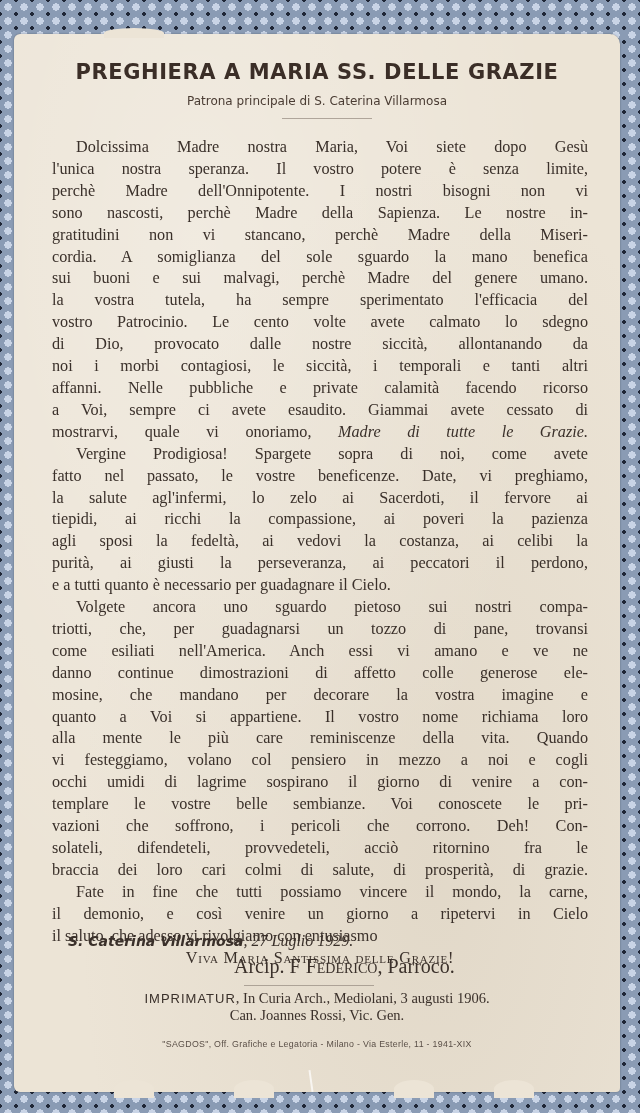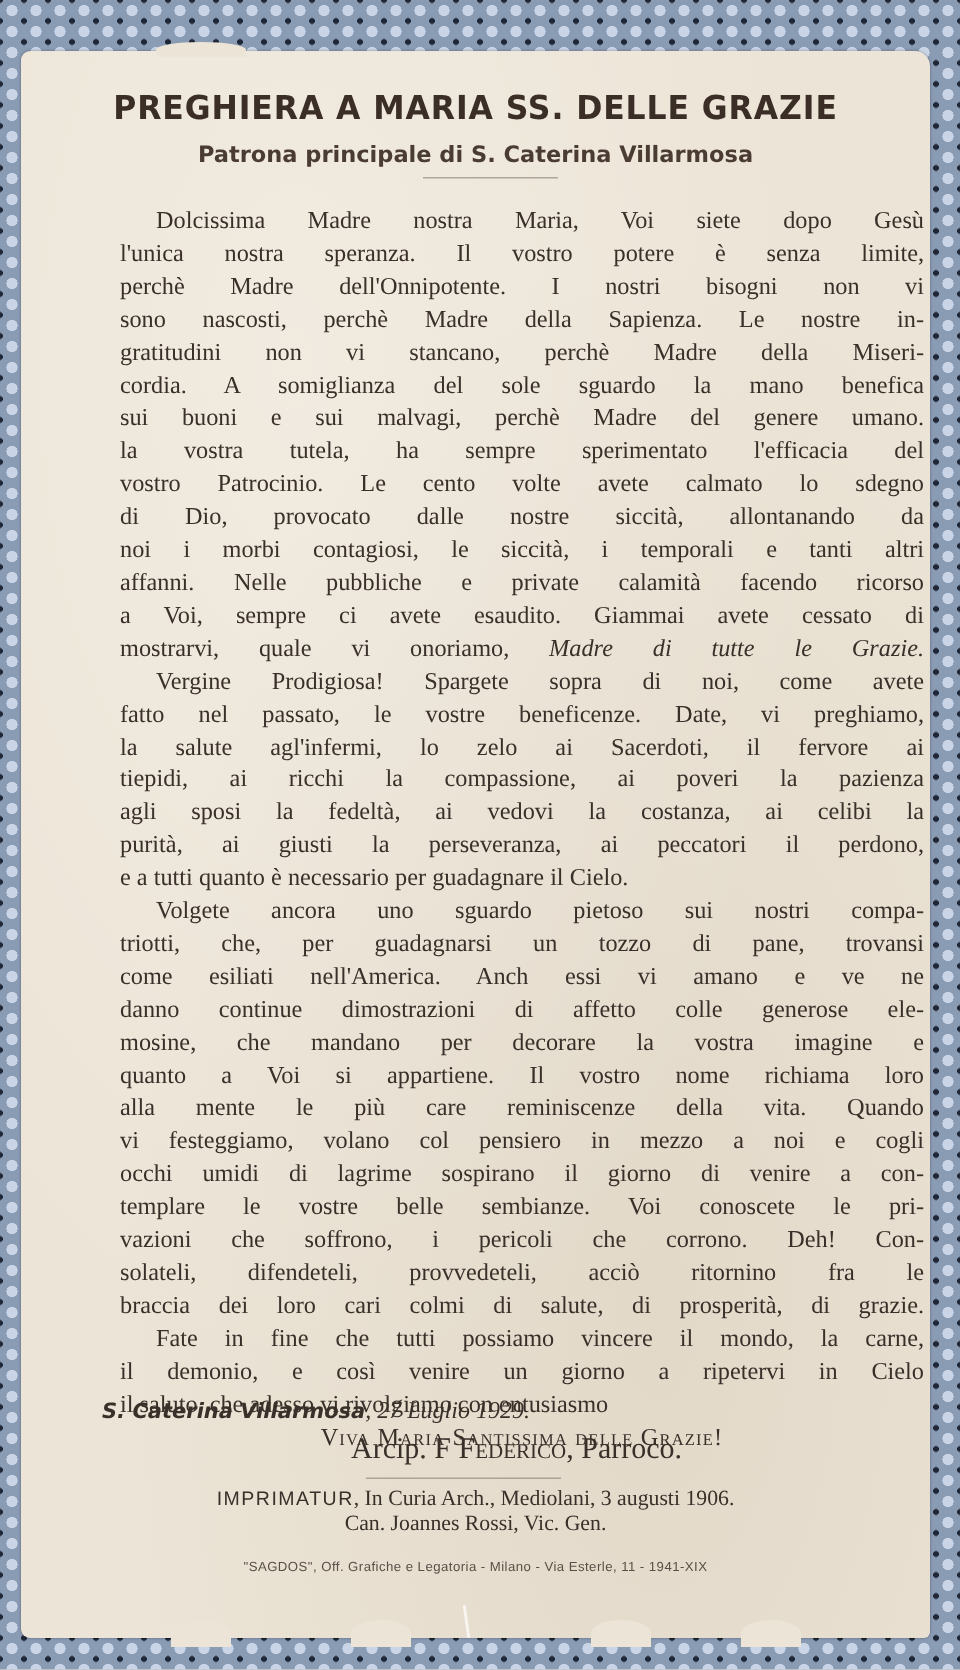--- a/index.html
+++ b/index.html
@@ -64,22 +64,22 @@
       color: #3b2e27;
       transform: scaleY(1.05);
     }
     .subtitle {
       position: absolute;
       left: 0;
       right: 0;
       top: 60px;
       text-align: center;
       font-family: "DejaVu Sans", sans-serif;
-      font-weight: bold;
-      font-size: 15px;
+      font-weight: normal;
+      font-size: 12px;
       color: #4a3c33;
     }
     .rule {
       position: absolute;
       height: 1px;
       background: #9a8f84;
       opacity: 0.75;
     }
     .rule.title-rule {
       left: 268px;
@@ -93,21 +93,20 @@
     }
     .body-text {
       position: absolute;
       left: 38px;
       width: 536px;
       top: 103px;
       font-family: "Liberation Serif", serif;
       font-size: 16.2px;
       line-height: 21.9px;
       color: #3a302a;
-      margin-left: 28px;
     }
     .line {
       display: block;
       white-space: nowrap;
       text-align: justify;
       text-align-last: justify;
     }
     .line.last {
       text-align-last: left;
     }

